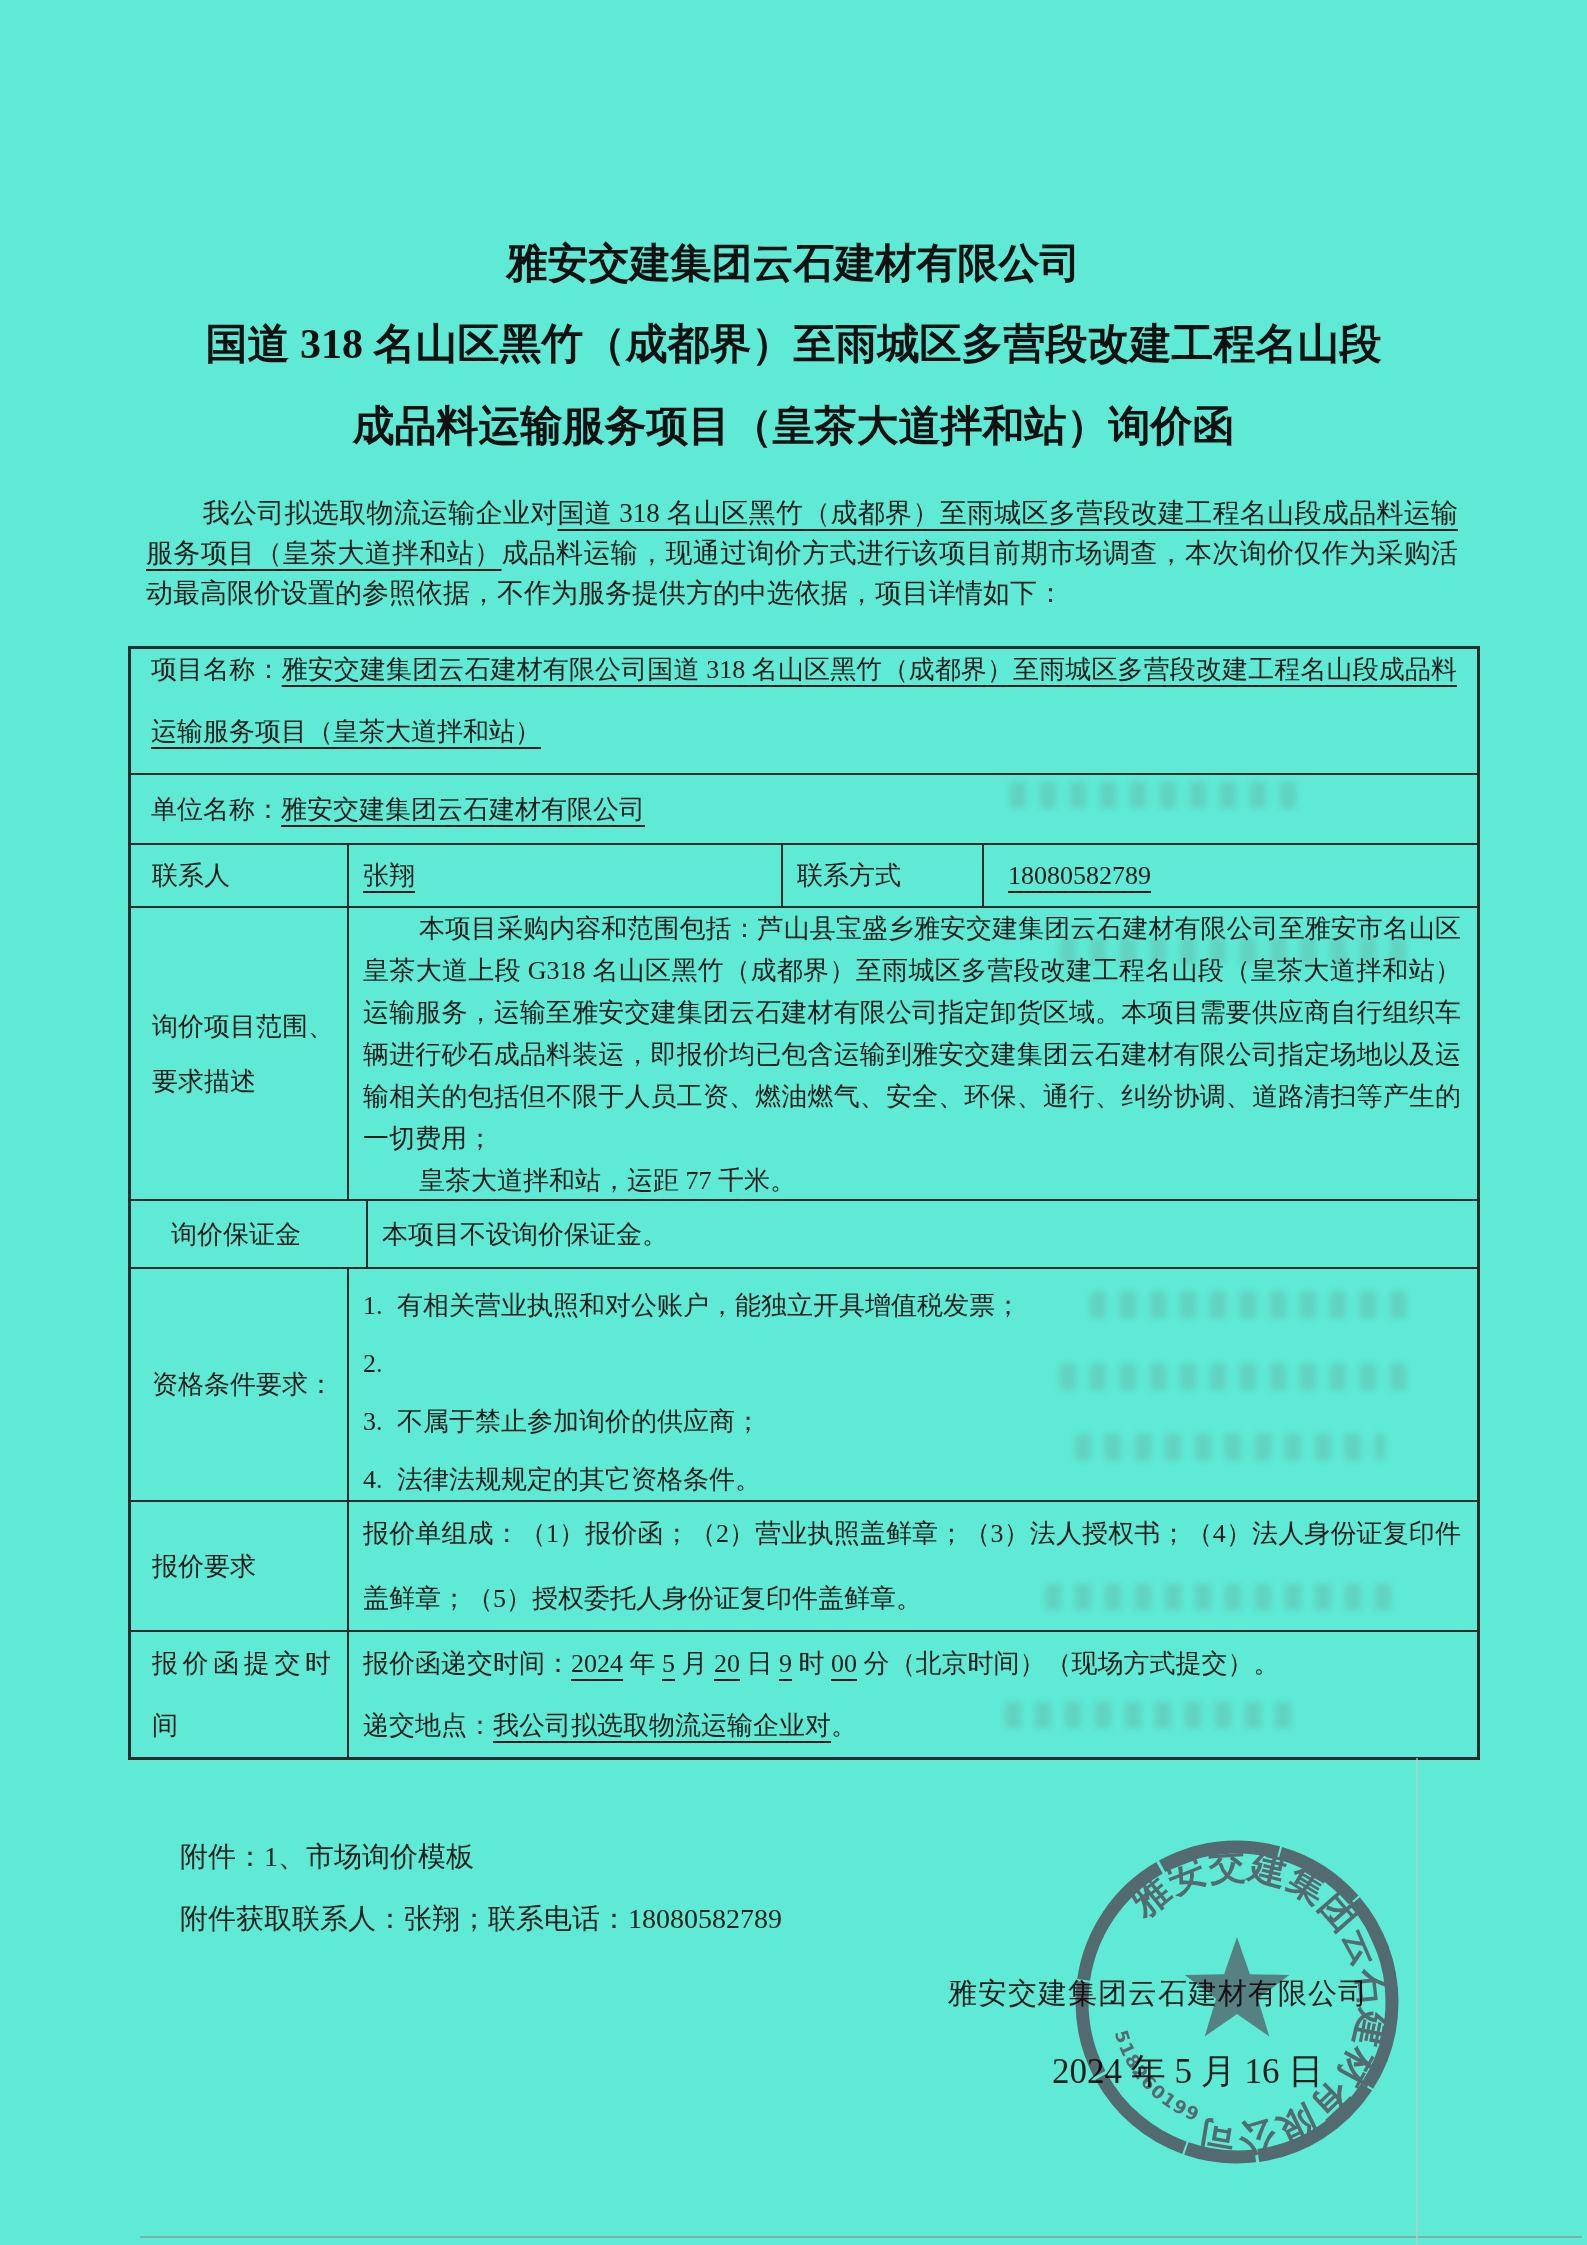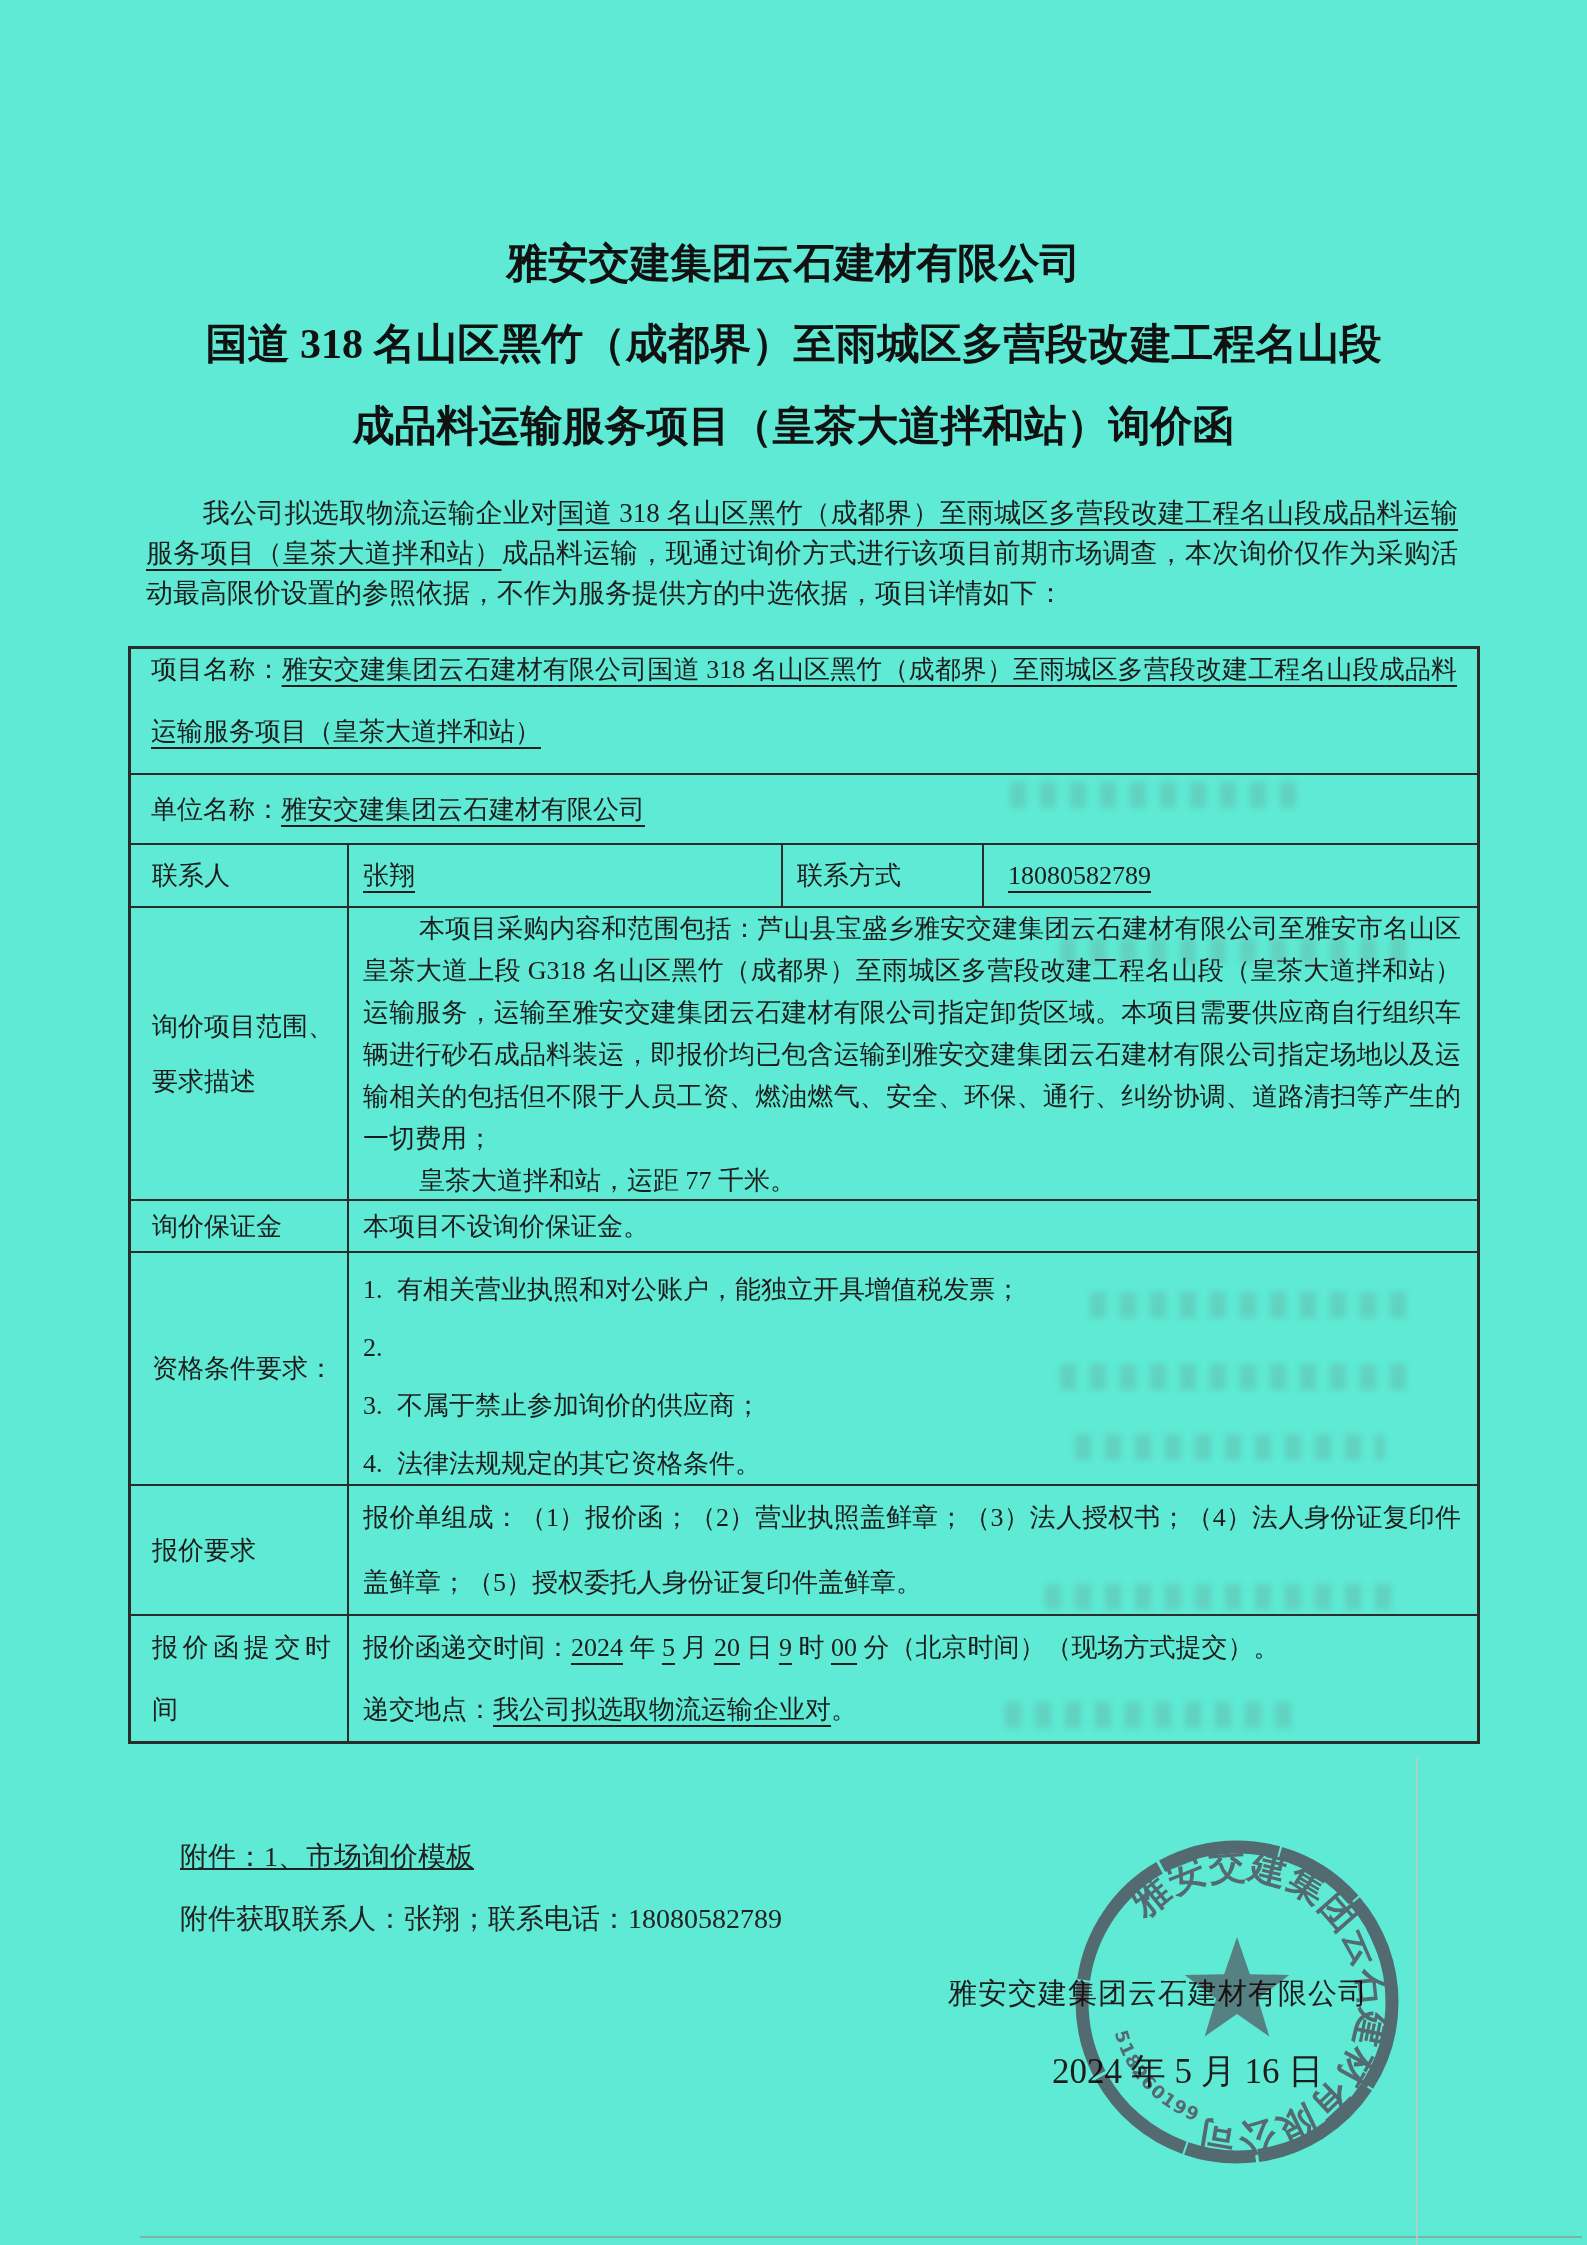--- a/index.html
+++ b/index.html
@@ -43,33 +43,33 @@
   .r1 { height:124px;align-items:flex-end; } .r1 .full-cell { line-height:62px; padding-top:8px; text-align:justify; }
   .r2 { height:70px;  } .r2 .full-cell { display:flex; align-items:center; padding-top:0; padding-bottom:0;text-align:center; }
   .r3 { height:63px;  }
   .r3 .c-contact-val { width:434px; flex:0 0 434px; border-right:2px solid #2b2b2b; }
   .r3 .c-method-lbl  { width:201px; flex:0 0 201px; border-right:2px solid #2b2b2b; padding-left:14px; }
   .r3 .c-method-val  { padding-left:24px; }
   .r4 { height:293px; }
   .r4 .val-cell { justify-content:flex-start; padding-top:0; line-height:42px; }
   .r4 .val-cell p { margin:0; text-indent:2.15em; text-align:justify; }
   .r4 .lbl-cell { line-height:55px; }
-  .r5 { height:52px; }
+  .r5 { height:68px;padding-left:19px; }
   .r6 { height:233px; }
   .r6 .val-cell { justify-content:flex-start; padding-top:16px; }
   .q-item { display:flex; line-height:42px; margin-bottom:16px; }
   .q-item .num { width:34px; flex:0 0 34px; }
   .r7 { height:130px; } .r7 .val-cell { line-height:65px; text-align:justify; }
   .r8 { height:127px; }
   .r8 .val-cell { line-height:62px; justify-content:center; }
   .r8 .lbl-cell { line-height:62px; letter-spacing:4px; text-align:justify; }
 
   
   .footer-line { position:absolute; left:180px; font-size:28px; color:#222; }
-  .fl-1 { top:1838px;text-decoration:underline; }
+  .fl-1 { top:1838px; }
   .fl-2 { top:1900px; }
   .signature { position:absolute; left:948px; top:1974px; font-size:29px; letter-spacing:1px; z-index:3; }
   .sig-date  { position:absolute; left:1052px; top:2048px; font-size:35px; z-index:3; }
 
   
   .stamp {
     position:absolute; left:1067px; top:1832px; width:340px; height:340px;
     z-index:5; mix-blend-mode:multiply; opacity:0.88;
   }
   .seal-stroke { stroke:var(--stamp-color,#dd5f78); }

